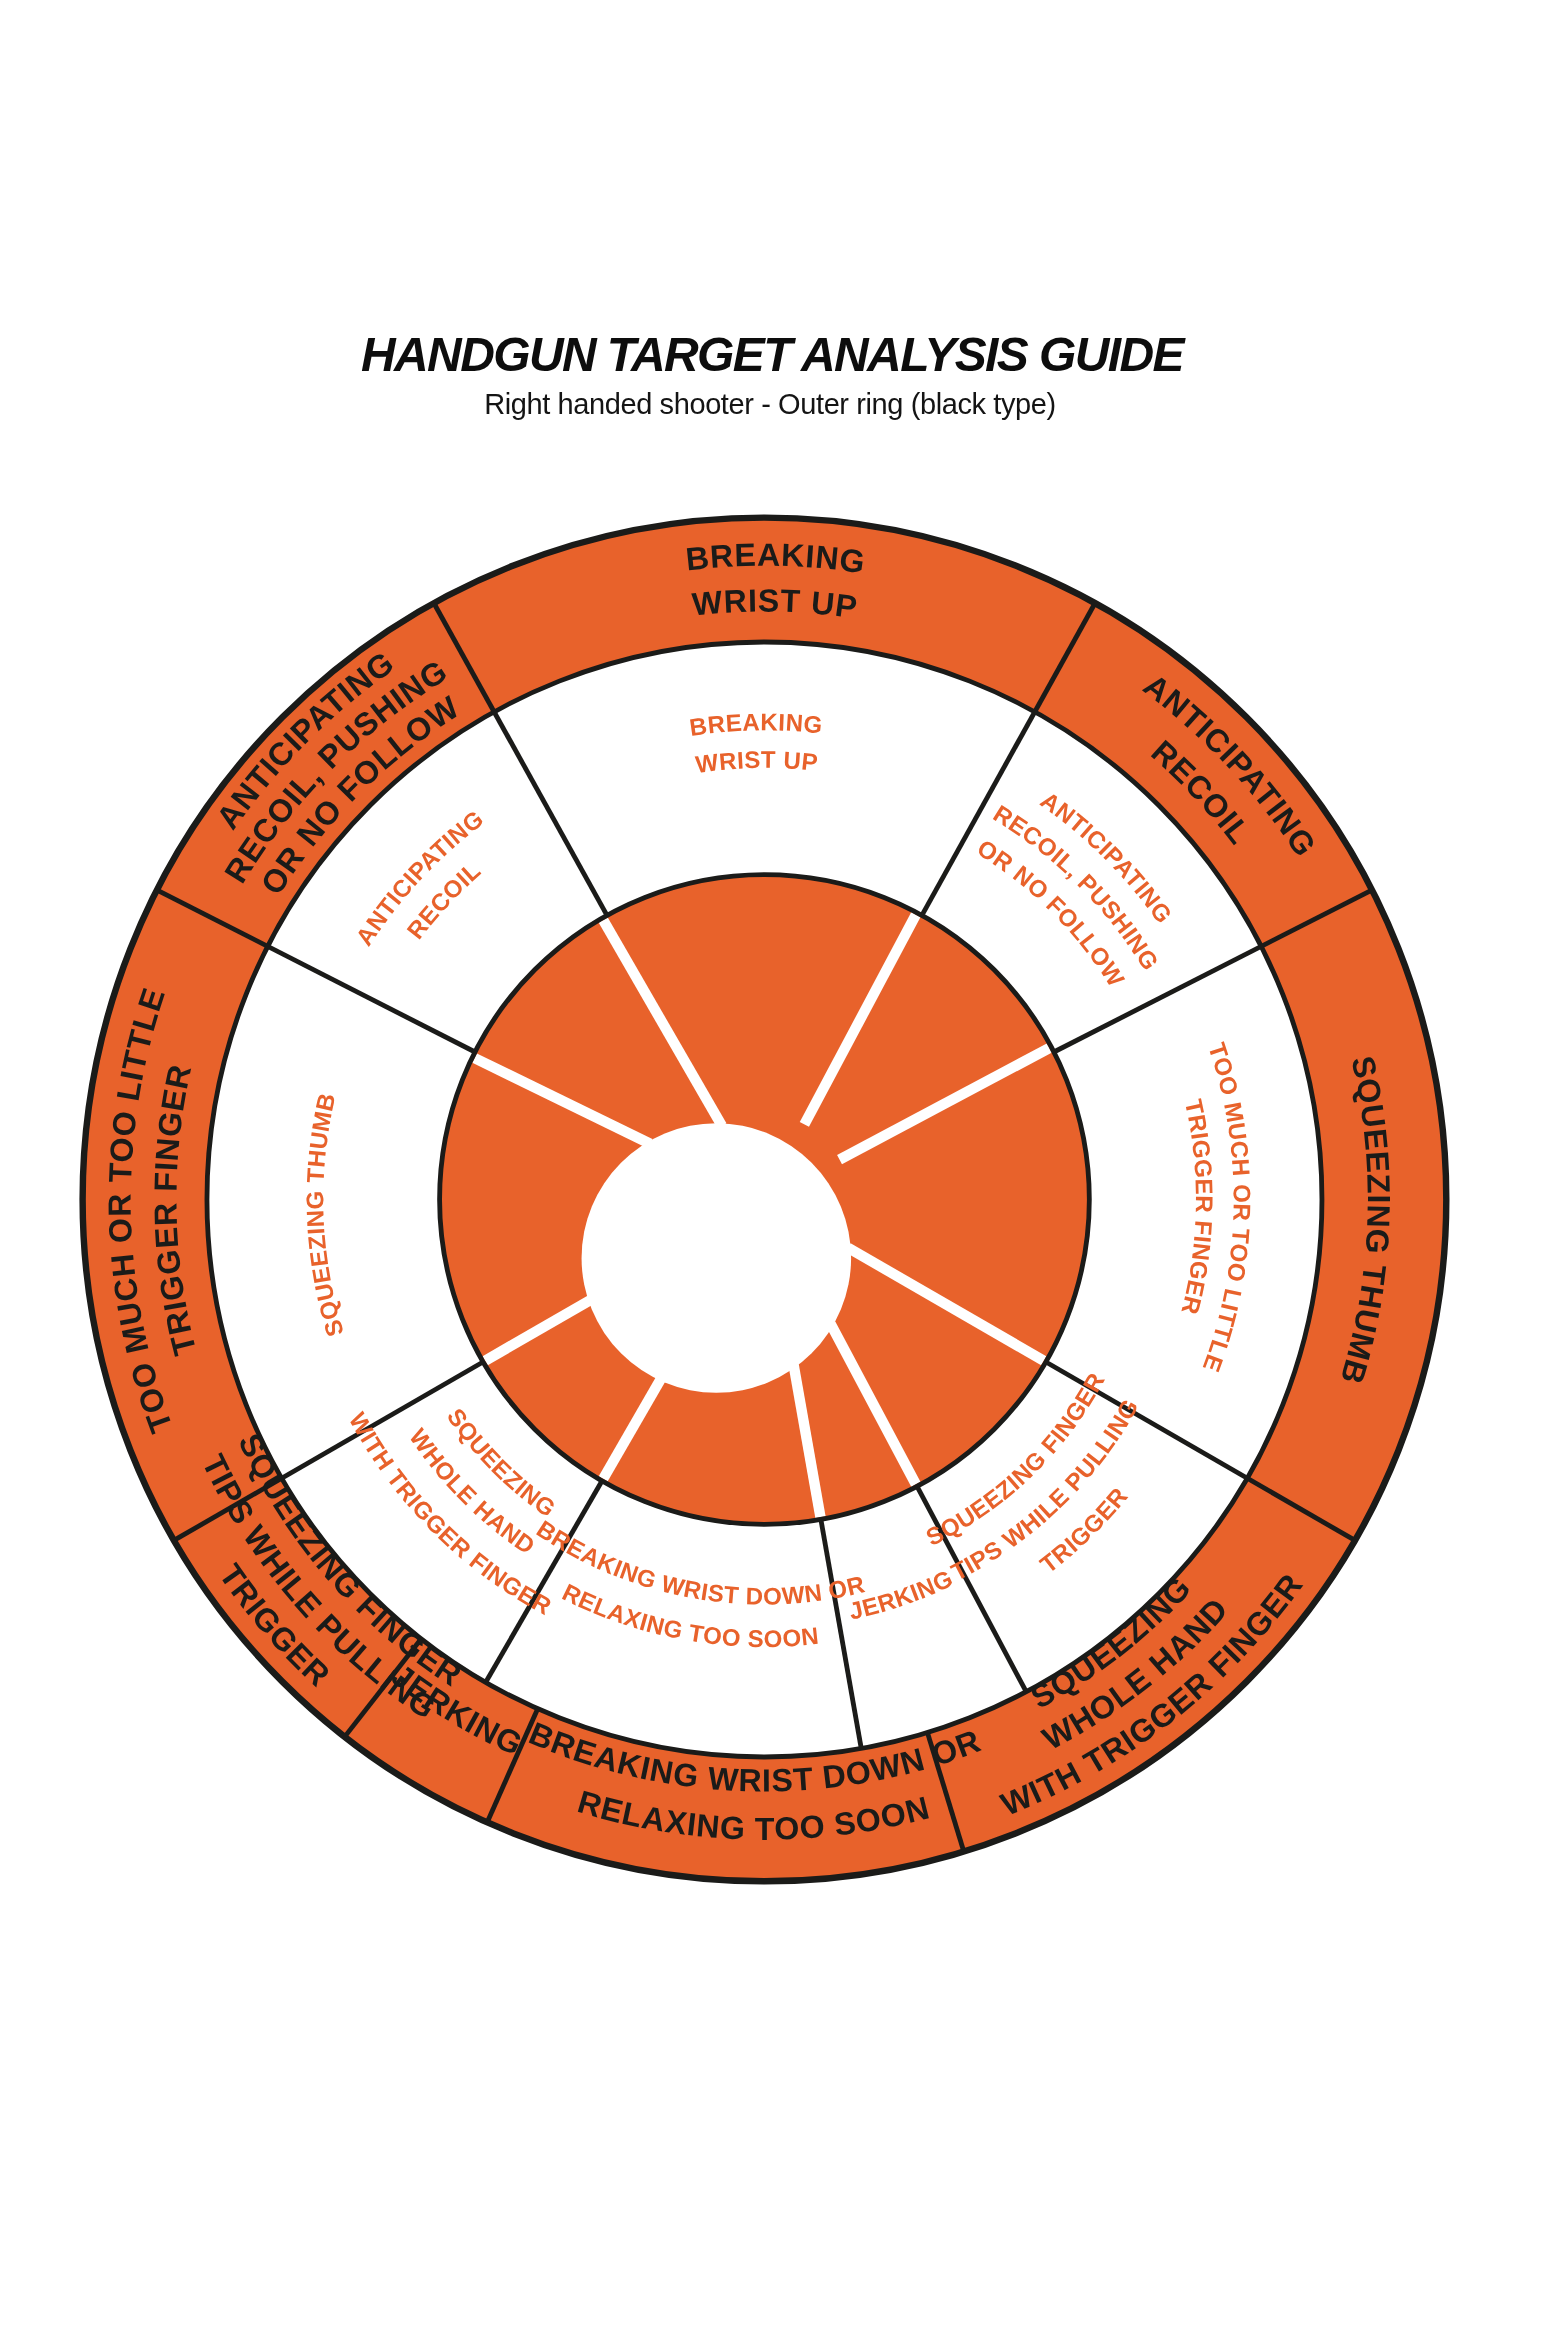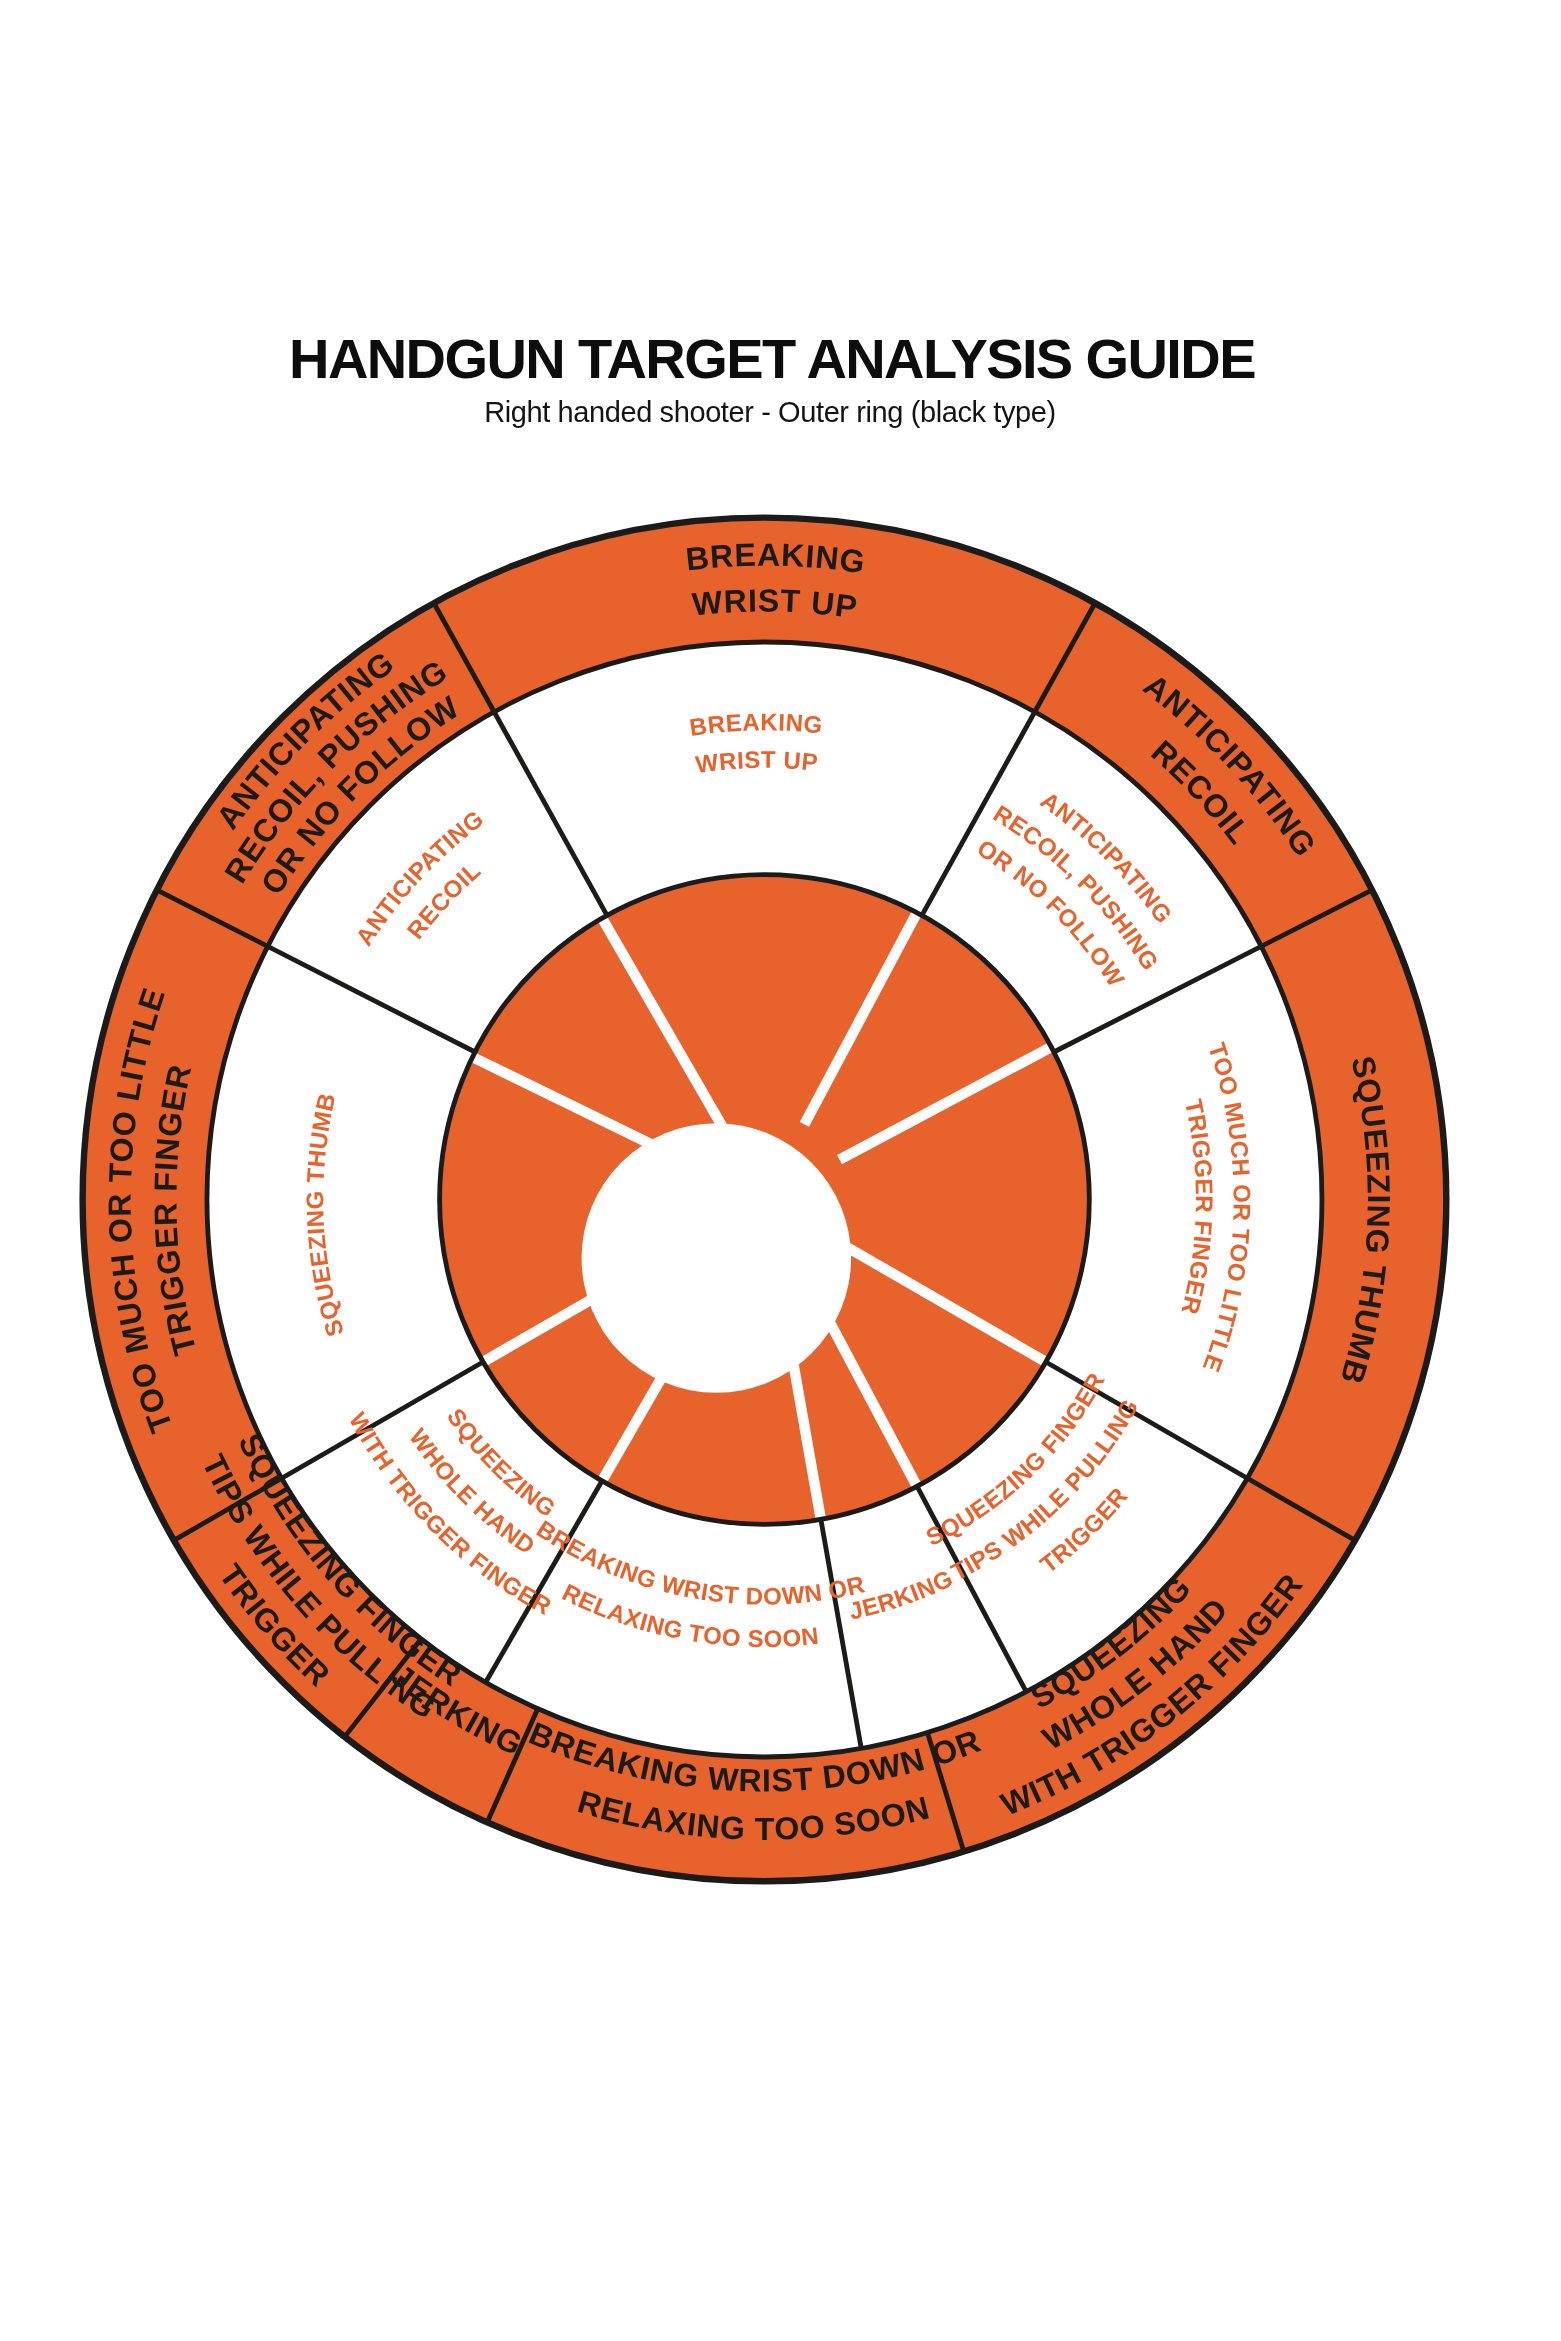--- a/index.html
+++ b/index.html
@@ -1,19 +1,19 @@
 <!DOCTYPE html>
 <html style="font-size:13px"><head>
 <meta charset="utf-8">
 <style>
   html,body{margin:0;padding:0;background:#ffffff;}
   body{width:1561px;height:2342px;position:relative;font-family:"Liberation Sans",sans-serif;}
   .page{position:absolute;inset:0;overflow:hidden;}
   header{position:absolute;top:331px;left:0;right:21px;text-align:center;z-index:2;}
-  h1{margin:0 0 8px 4px;font-size:56px;line-height:1;font-weight:700;letter-spacing:-1.6px;color:#0d0d0d;}
+  h1{margin:0 0 8px 4px;font-size:48px;line-height:1;font-weight:700;letter-spacing:-1.6px;color:#0d0d0d;font-style:italic;}
   .sub{margin:8px;font-size:29px;line-height:1.18;font-weight:400;color:#141414;letter-spacing:-0.4px;}
   svg{position:absolute;left:0;top:0;z-index:1;}
   text{font-family:"Liberation Sans",sans-serif;}
 </style>
 </head>
 <body>
 
 <div class="page">
   <header>
     <h1>HANDGUN TARGET ANALYSIS GUIDE</h1>

